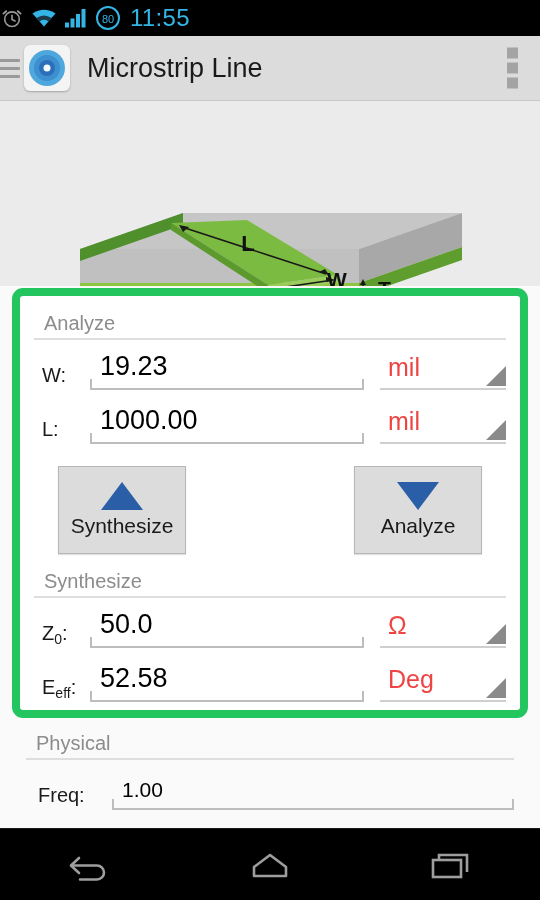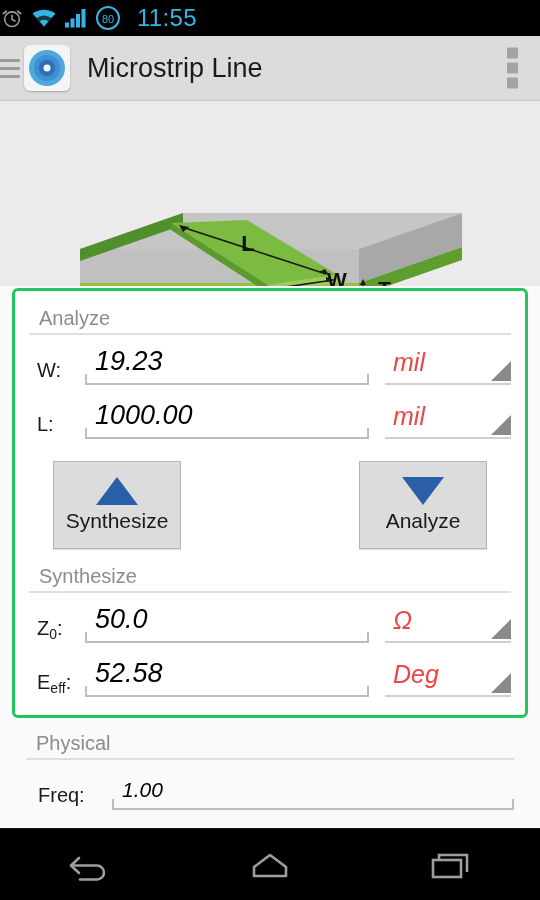--- a/index.html
+++ b/index.html
@@ -13,21 +13,21 @@
 
   
   .statusbar {
     position:absolute; top:0; left:0; width:540px; height:36px;
     background:#000; display:flex; align-items:center;
     justify-content:flex-start; padding-right:12px; gap:7px;
   }
   .sb-icon { display:block; }
   .sb-time {
     color:#33b5e5; font-size:24px; letter-spacing:0.3px;
-    font-family:"Liberation Sans", sans-serif; margin-left:9px;
+    font-family:"Liberation Sans", sans-serif; margin-left:2px;
   }
 
   
   .actionbar {
     position:absolute; top:36px; left:0; width:540px; height:65px;
     background:#dcdcdc; display:flex; align-items:center;
     border-bottom:1px solid #c8c8c8;
   }
   .hamburger {
     width:26px; height:26px; margin-left:-6px;
@@ -51,36 +51,36 @@
 
   
   .diagram {
     position:absolute; top:101px; left:0; width:540px; height:185px;
     background:#ebebeb;
   }
 
   
   .card {
     position:absolute; top:288px; left:12px; width:516px; height:430px;
-    background:#fff; border:3px solid #22c55e; border-radius:6px;
+    background:#fff; border:8px solid #22c55e; border-radius:11px;
     padding:10px 14px 0 14px;
   }
 
   .sect-head {
     font-size:20px; color:#8c8c8c; padding:6px 0 3px 10px;
     border-bottom:2px solid #dedede; margin-bottom:4px;
   }
 
   .row { display:flex; align-items:flex-end; height:54px; }
   .row-label {
     width:56px; font-size:20px; color:#1a1a1a; text-align:left;
     padding-bottom:11px; padding-left:8px; white-space:nowrap;
   }
   .row-label sub { font-size:14px; vertical-align:baseline; position:relative; top:4px; }
-  .fieldwrap { flex:1; display:flex; align-items:flex-end; height:54px; padding-bottom:8px;font-style:italic; }
+  .fieldwrap { flex:1; display:flex; align-items:flex-end; height:54px; padding-bottom:8px; }
   .field-inner {
     flex:1; height:44px; position:relative;
     border-bottom:2px solid #bdbdbd;
   }
   .tick-l, .tick-r {
     position:absolute; bottom:0; width:2px; height:9px; background:#bdbdbd;
   }
   .tick-l { left:0; } .tick-r { right:0; }
 
   .unit {

